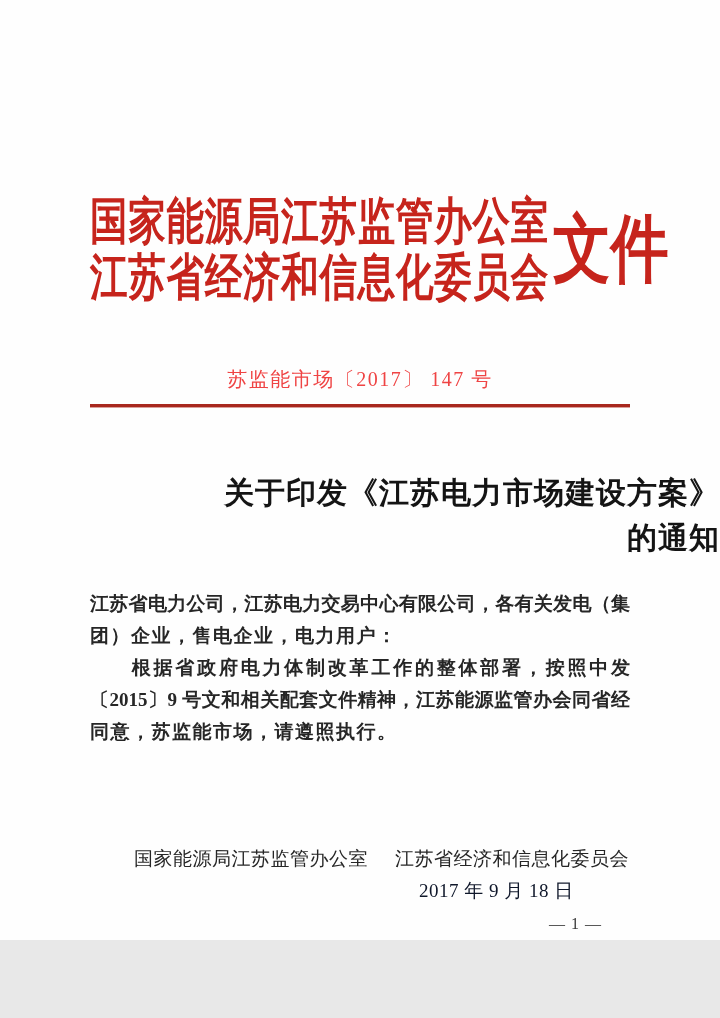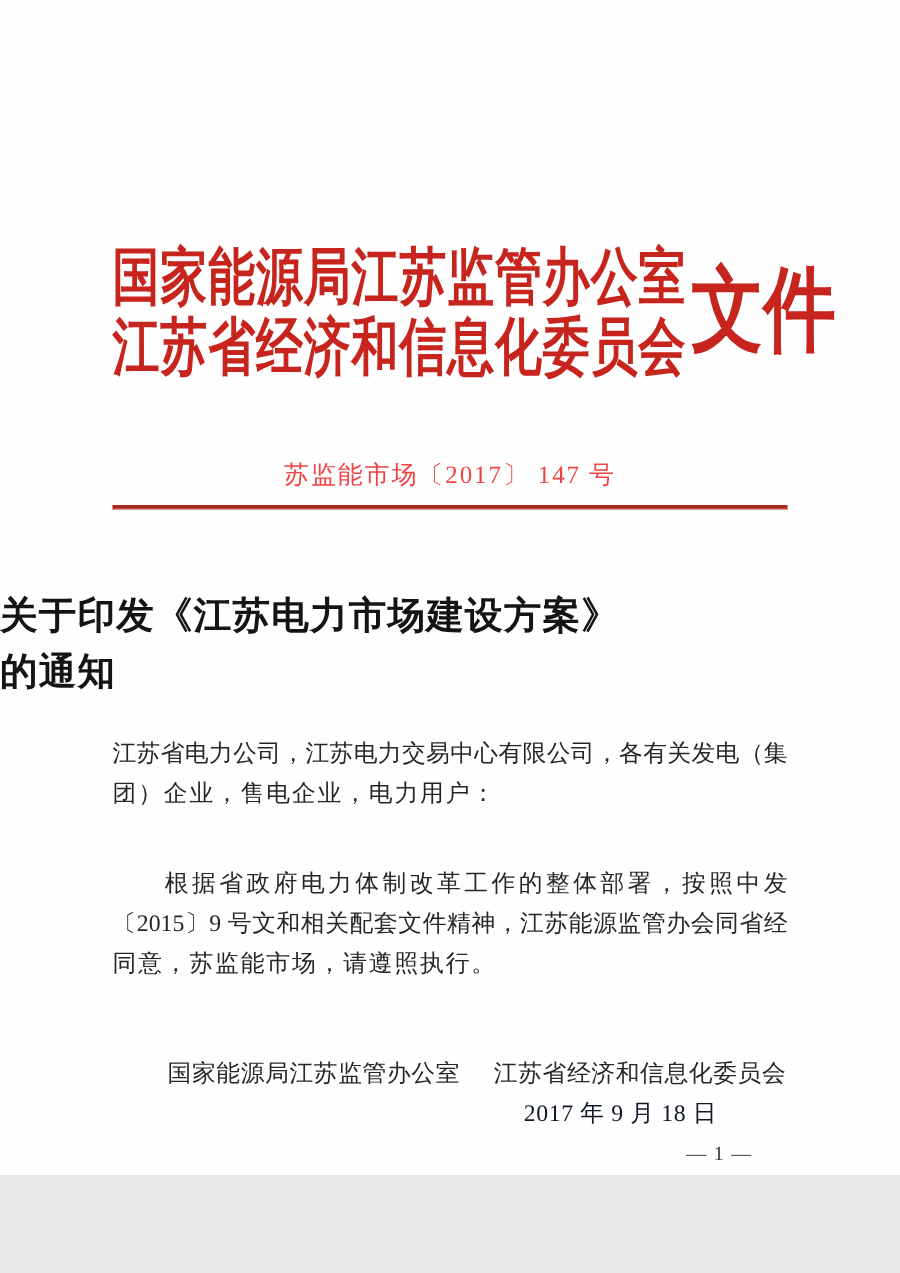--- a/index.html
+++ b/index.html
@@ -65,50 +65,50 @@
     background: #a8281e;
     border-bottom: 1px solid #dc9f9a;
   }
 
   
   .doc-title {
     position: absolute;
     left: 0;
     top: 470px;
     width: 100%;
-    text-align: left;
+    text-align: right;
     font-weight: bold;
     font-size: 30px;
     line-height: 45px;
     color: #141414;
     letter-spacing: 1px;
   }
 
   
   .doc-body {
     position: absolute;
     left: 90px;
     top: 588px;
     width: 540px;
     font-size: 19px;
     line-height: 32px;
     color: #262626;
+    font-weight: bold;
   }
   .body-line {
     white-space: nowrap;
   }
   .body-line.fill {
     white-space: normal;
     text-align: justify;
     text-align-last: justify;
     text-justify: inter-character;
   }
   .body-line.indent {
     text-indent: 2.2em;
-    margin-top: 40px;
   }
   .body-line.open {
     letter-spacing: 1.5px;
   }
 
   
   .signature-row {
     position: absolute;
     left: 134px;
     top: 846px;

